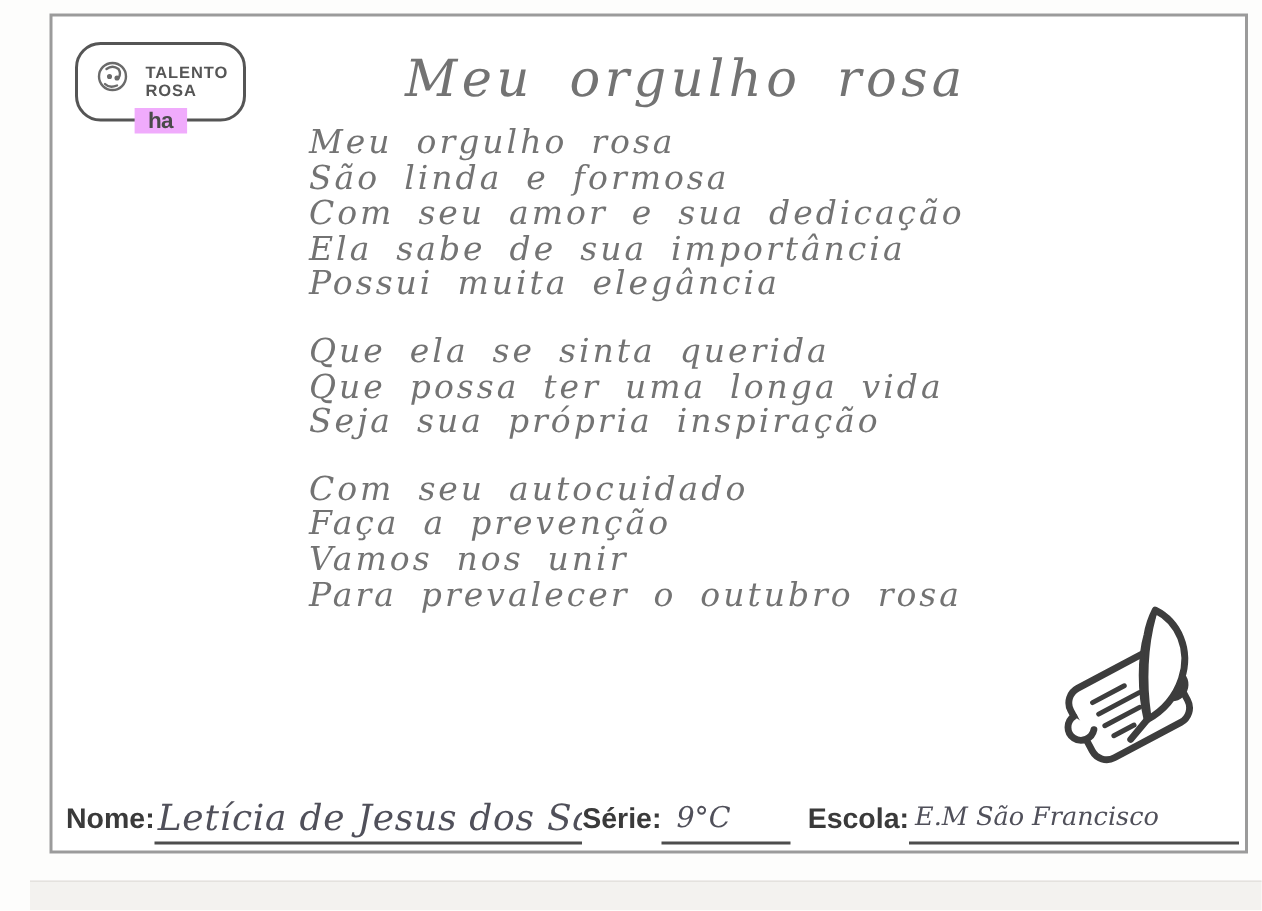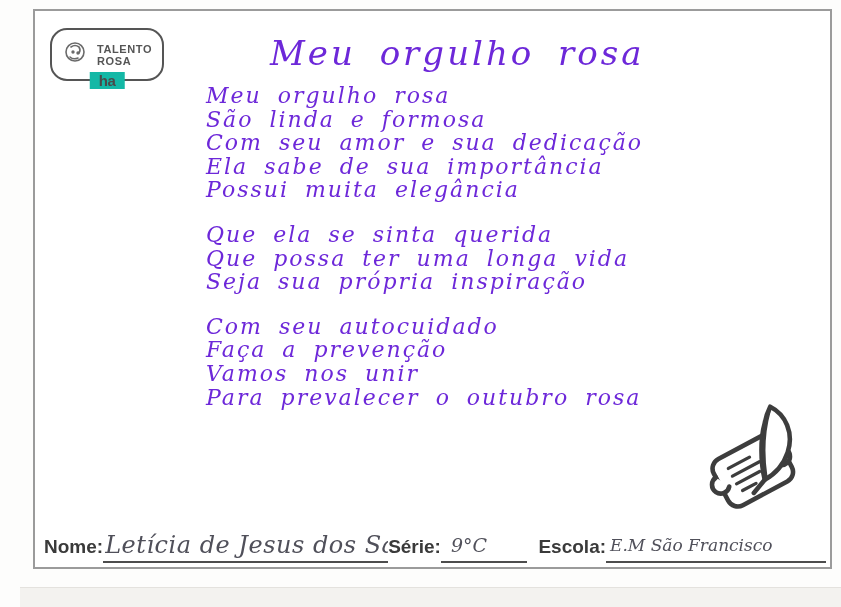--- a/index.html
+++ b/index.html
@@ -27,26 +27,26 @@
   
   .logo-box {
     position:absolute; left:30px; top:28px; width:114px; height:53px;
     border:2.5px solid #555555; border-radius:17px;
     display:flex; align-items:center; gap:7px; padding-left:10px;
   }
   .logo-text { color:#555555; font-weight:700; font-size:11px;
     letter-spacing:.6px; line-height:12px; }
   .logo-sub {
     position:absolute; left:50%; bottom:-10px; transform:translateX(-50%);
-    background:#14b8a6; padding:0 9px; color:#4a4a4a;
+    background:#f0abfc; padding:0 9px; color:#4a4a4a;
     font-weight:700; font-size:15px; letter-spacing:-.5px;
   }
 
   
-  .hand { font-family:"DejaVu Serif", serif; font-style:italic; color:#6d28d9; }
+  .hand { font-family:"DejaVu Serif", serif; font-style:italic; color:#737373; }
   .title {
     position:absolute; left:250px; top:33px;
     font-size:34px; letter-spacing:3px; word-spacing:10px;
   }
   .poem { position:absolute; left:186px; top:84px; font-size:22px;
     letter-spacing:2px; word-spacing:7px; }
   .stanza { margin-bottom:21px; }
   .poem-line { line-height:23.6px; white-space:nowrap; }
 
   

